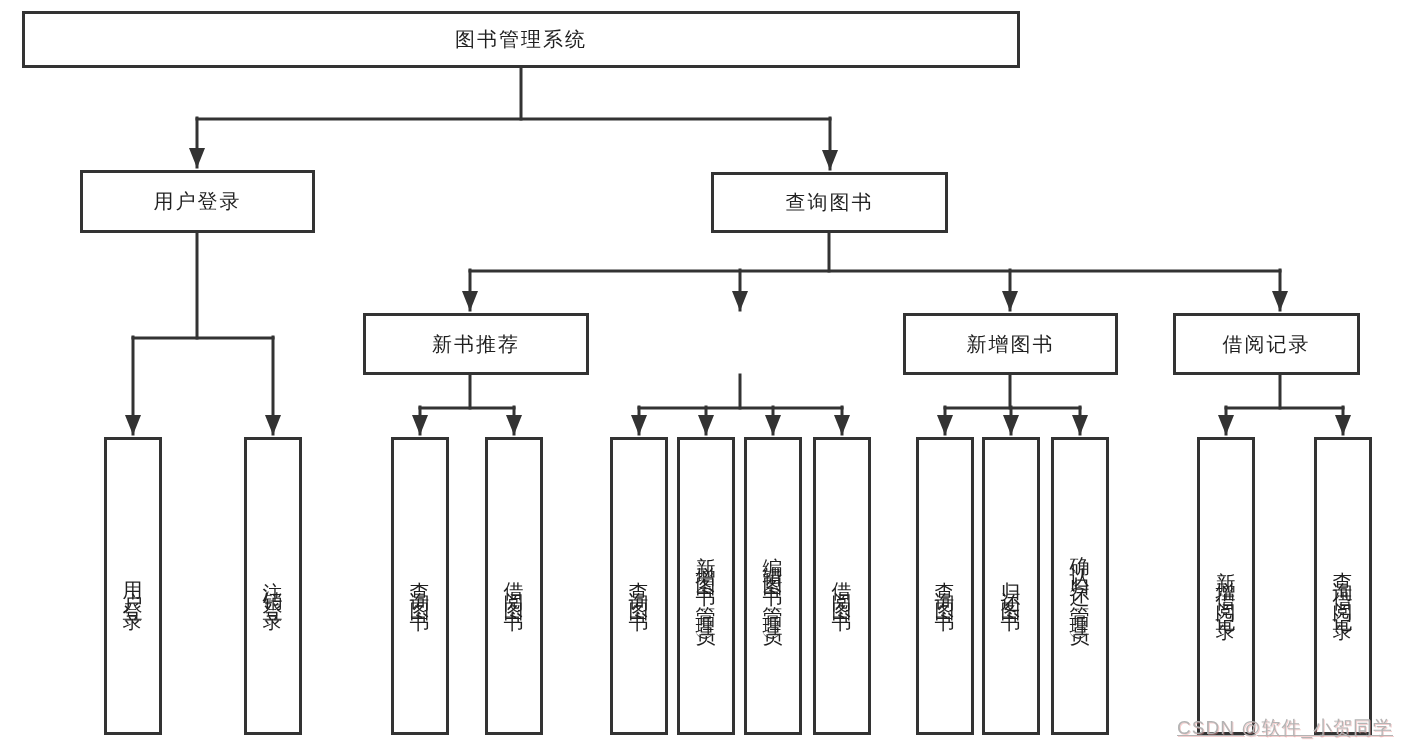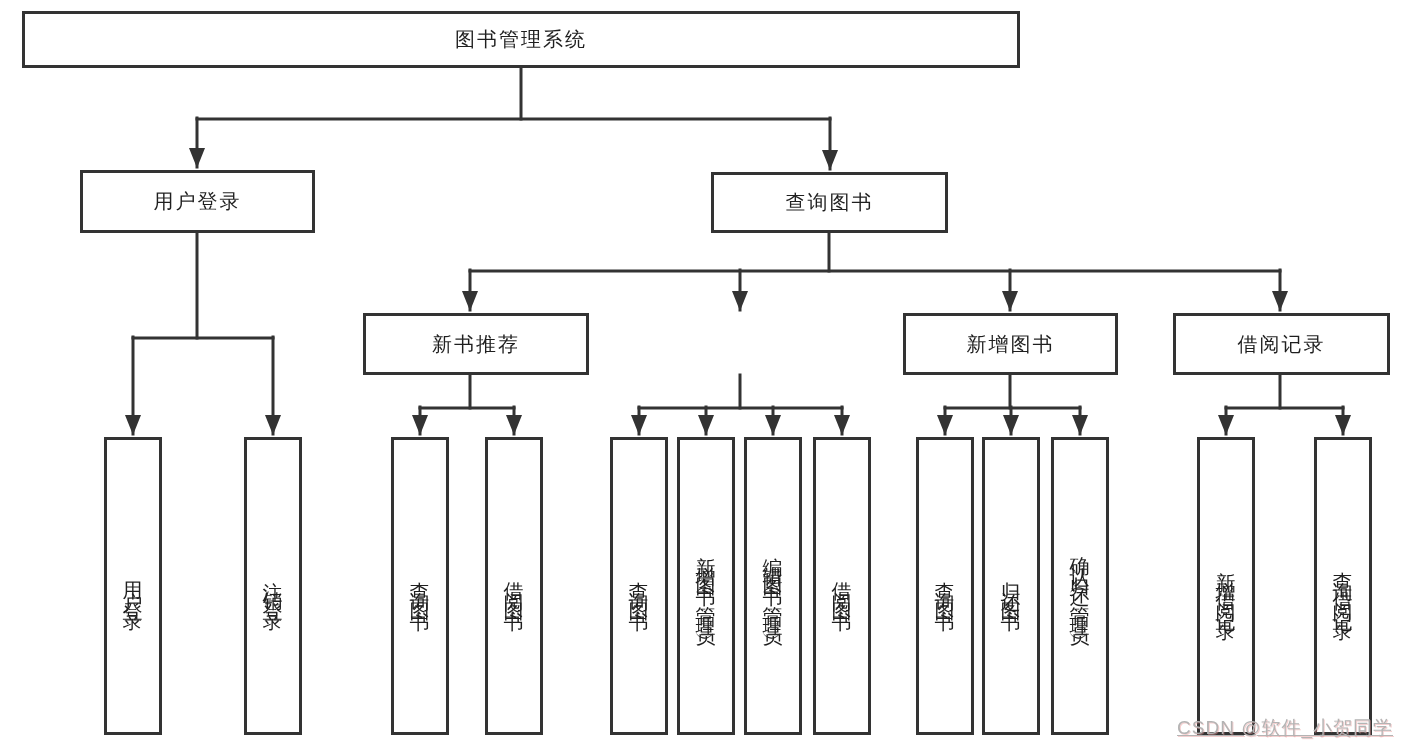--- a/index.html
+++ b/index.html
@@ -126,21 +126,21 @@
   <div class="node h-node" style="left:711px;top:172px;width:237px;height:61px">
     <span class="label">查询图书</span>
   </div>
 
   <div class="node h-node" style="left:363px;top:313px;width:226px;height:62px">
     <span class="label">新书推荐</span>
   </div>
   <div class="node h-node" style="left:903px;top:313px;width:215px;height:62px">
     <span class="label">新增图书</span>
   </div>
-  <div class="node h-node" style="left:1173px;top:313px;width:217px;height:62px">
+  <div class="node h-node" style="left:1173px;top:313px;width:187px;height:62px">
     <span class="label">借阅记录</span>
   </div>
 
   <div class="node v-node" style="left:104px;top:437px;width:58px;height:298px">
     <span class="label">用户登录</span>
   </div>
   <div class="node v-node" style="left:244px;top:437px;width:58px;height:298px">
     <span class="label">注销登录</span>
   </div>
 

